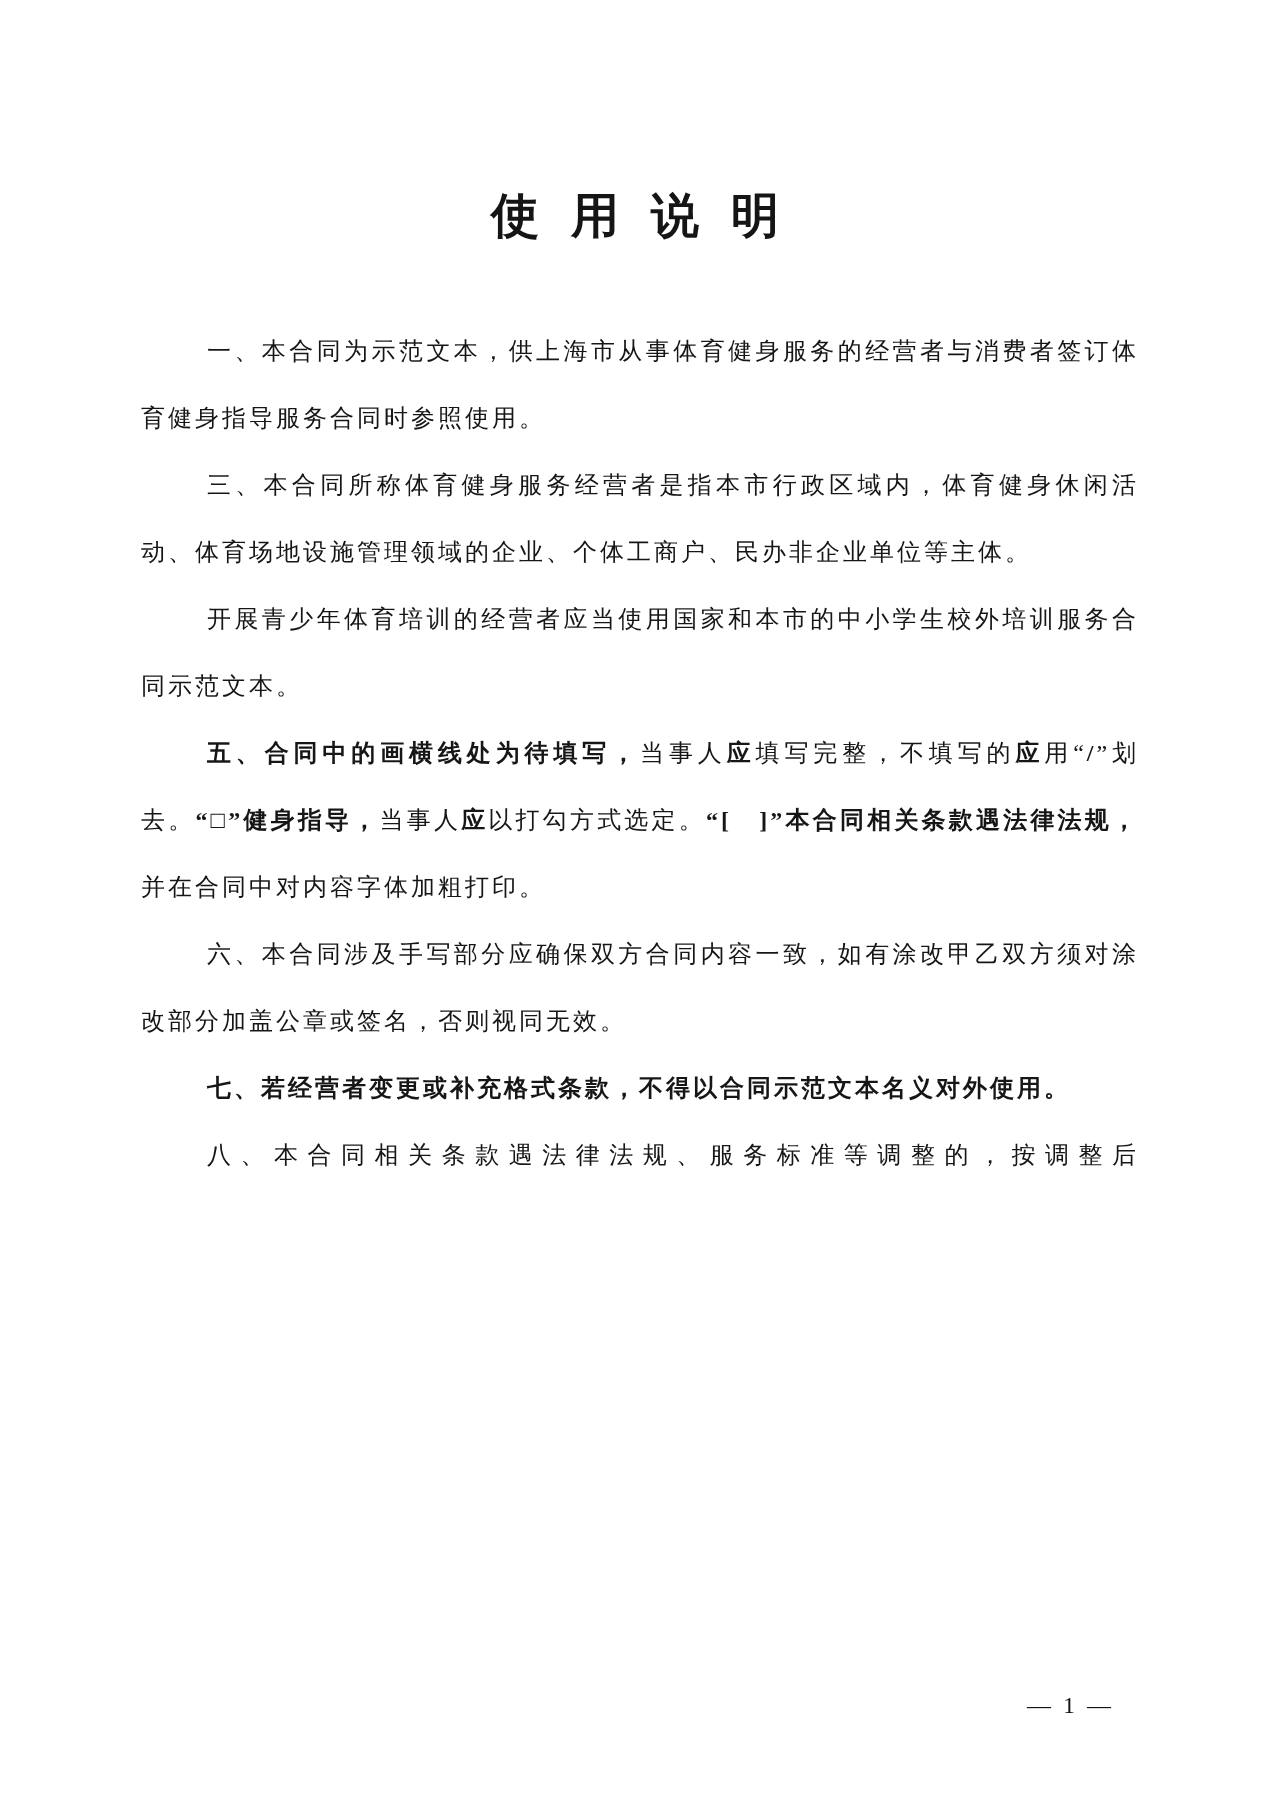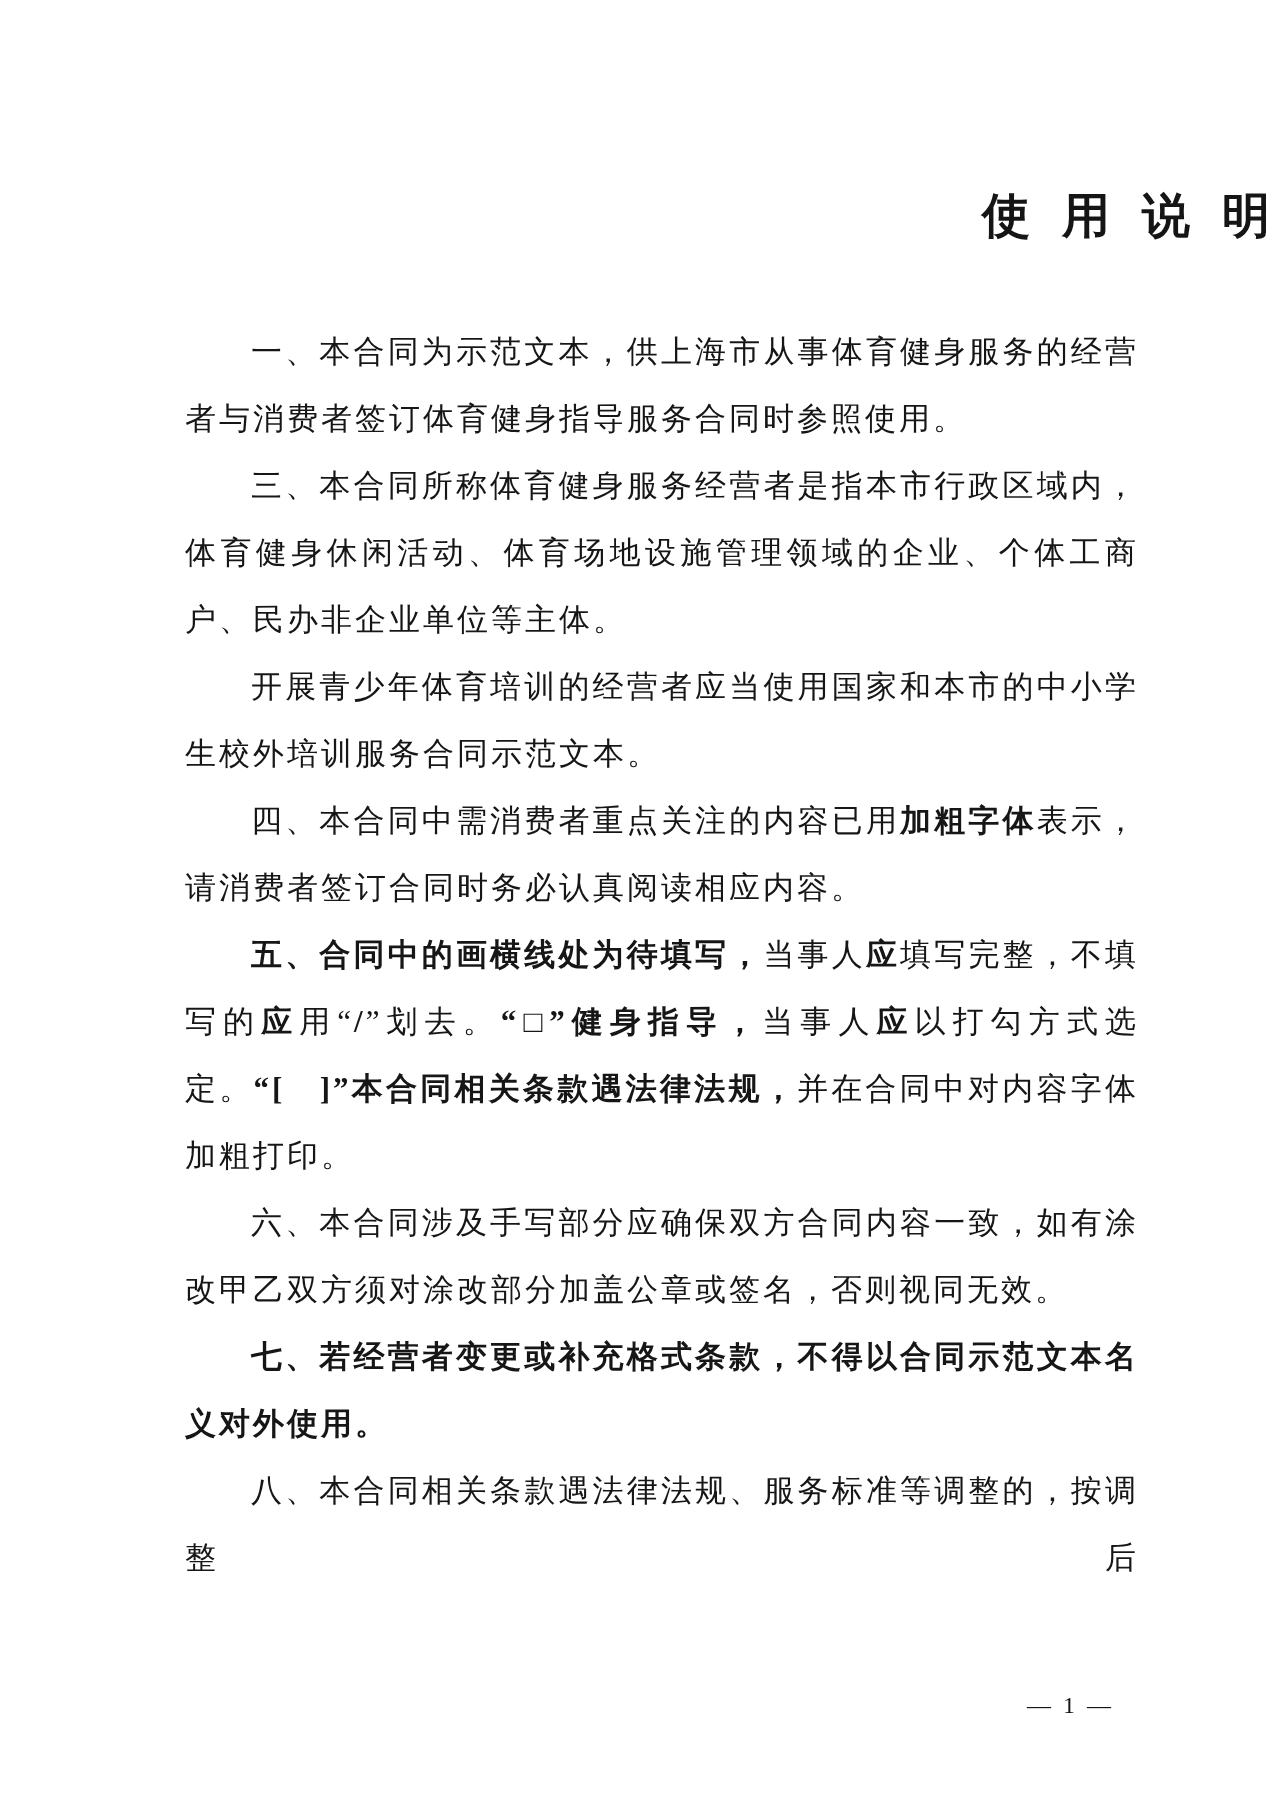--- a/index.html
+++ b/index.html
@@ -9,38 +9,37 @@
     width: 1280px;
     height: 1811px;
     margin: 0 auto;
     background: #ffffff;
     color: #111;
     font-family: "Liberation Serif", "DejaVu Serif", serif;
     overflow: hidden;
   }
   .doc-title {
     padding-top: 192px;
-    text-align: right;
+    text-align: center;
     font-size: 48px;
     font-weight: 700;
     letter-spacing: 10px;
     line-height: 1;
     color: #151515;
   }
   .body-text {
     padding: 78px 141px 0 141px;
   }
   .para {
-    font-size: 31px;
+    font-size: 24px;
     line-height: 67px;
     letter-spacing: 3px;
     text-align: justify;
     text-indent: 66px;
     color: #161616;
-    margin-left: 44px;
   }
   .para.jl {
     text-align-last: justify;
     font-family: Liberation Serif, serif;
   }
   .para span.b {
     font-weight: 700;
   }
   .page-number {
     position: absolute;
@@ -54,21 +53,20 @@
 </head>
 <body>
 
 <div class="page">
   <h1 class="doc-title">使 用 说 明</h1>
 
   <div class="body-text">
       <p class="para"><span>一、本合同为示范文本，供上海市从事体育健身服务的经营者与消费者签订体育健身指导服务合同时参照使用。</span></p>
       <p class="para"><span>三、本合同所称体育健身服务经营者是指本市行政区域内，体育健身休闲活动、体育场地设施管理领域的企业、个体工商户、民办非企业单位等主体。</span></p>
       <p class="para"><span>开展青少年体育培训的经营者应当使用国家和本市的中小学生校外培训服务合同示范文本。</span></p>
-      <p class="para"><span>四、本合同中需消费者重点关注的内容已用</span><span class="b">加粗字体</span><span>表示，请消费者签订合同时务必认真阅读相应内容。</span></p>
       <p class="para"><span class="b">五、合同中的画横线处为待填写，</span><span>当事人</span><span class="b">应</span><span>填写完整，不填写的</span><span class="b">应</span><span>用“</span><span class="b">/</span><span>”划去。</span><span class="b">“□”健身指导，</span><span>当事人</span><span class="b">应</span><span>以打勾方式选定。</span><span class="b">“[　]”本合同相关条款遇法律法规，</span><span>并在合同中对内容字体加粗打印。</span></p>
       <p class="para"><span>六、本合同涉及手写部分应确保双方合同内容一致，如有涂改甲乙双方须对涂改部分加盖公章或签名，否则视同无效。</span></p>
       <p class="para"><span class="b">七、若经营者变更或补充格式条款，不得以合同示范文本名义对外使用。</span></p>
       <p class="para jl"><span>八、本合同相关条款遇法律法规、服务标准等调整的，按调整后</span></p>
     </div>
 
   <div class="page-number">— 1 —</div>
 </div>
 
 </body></html>

